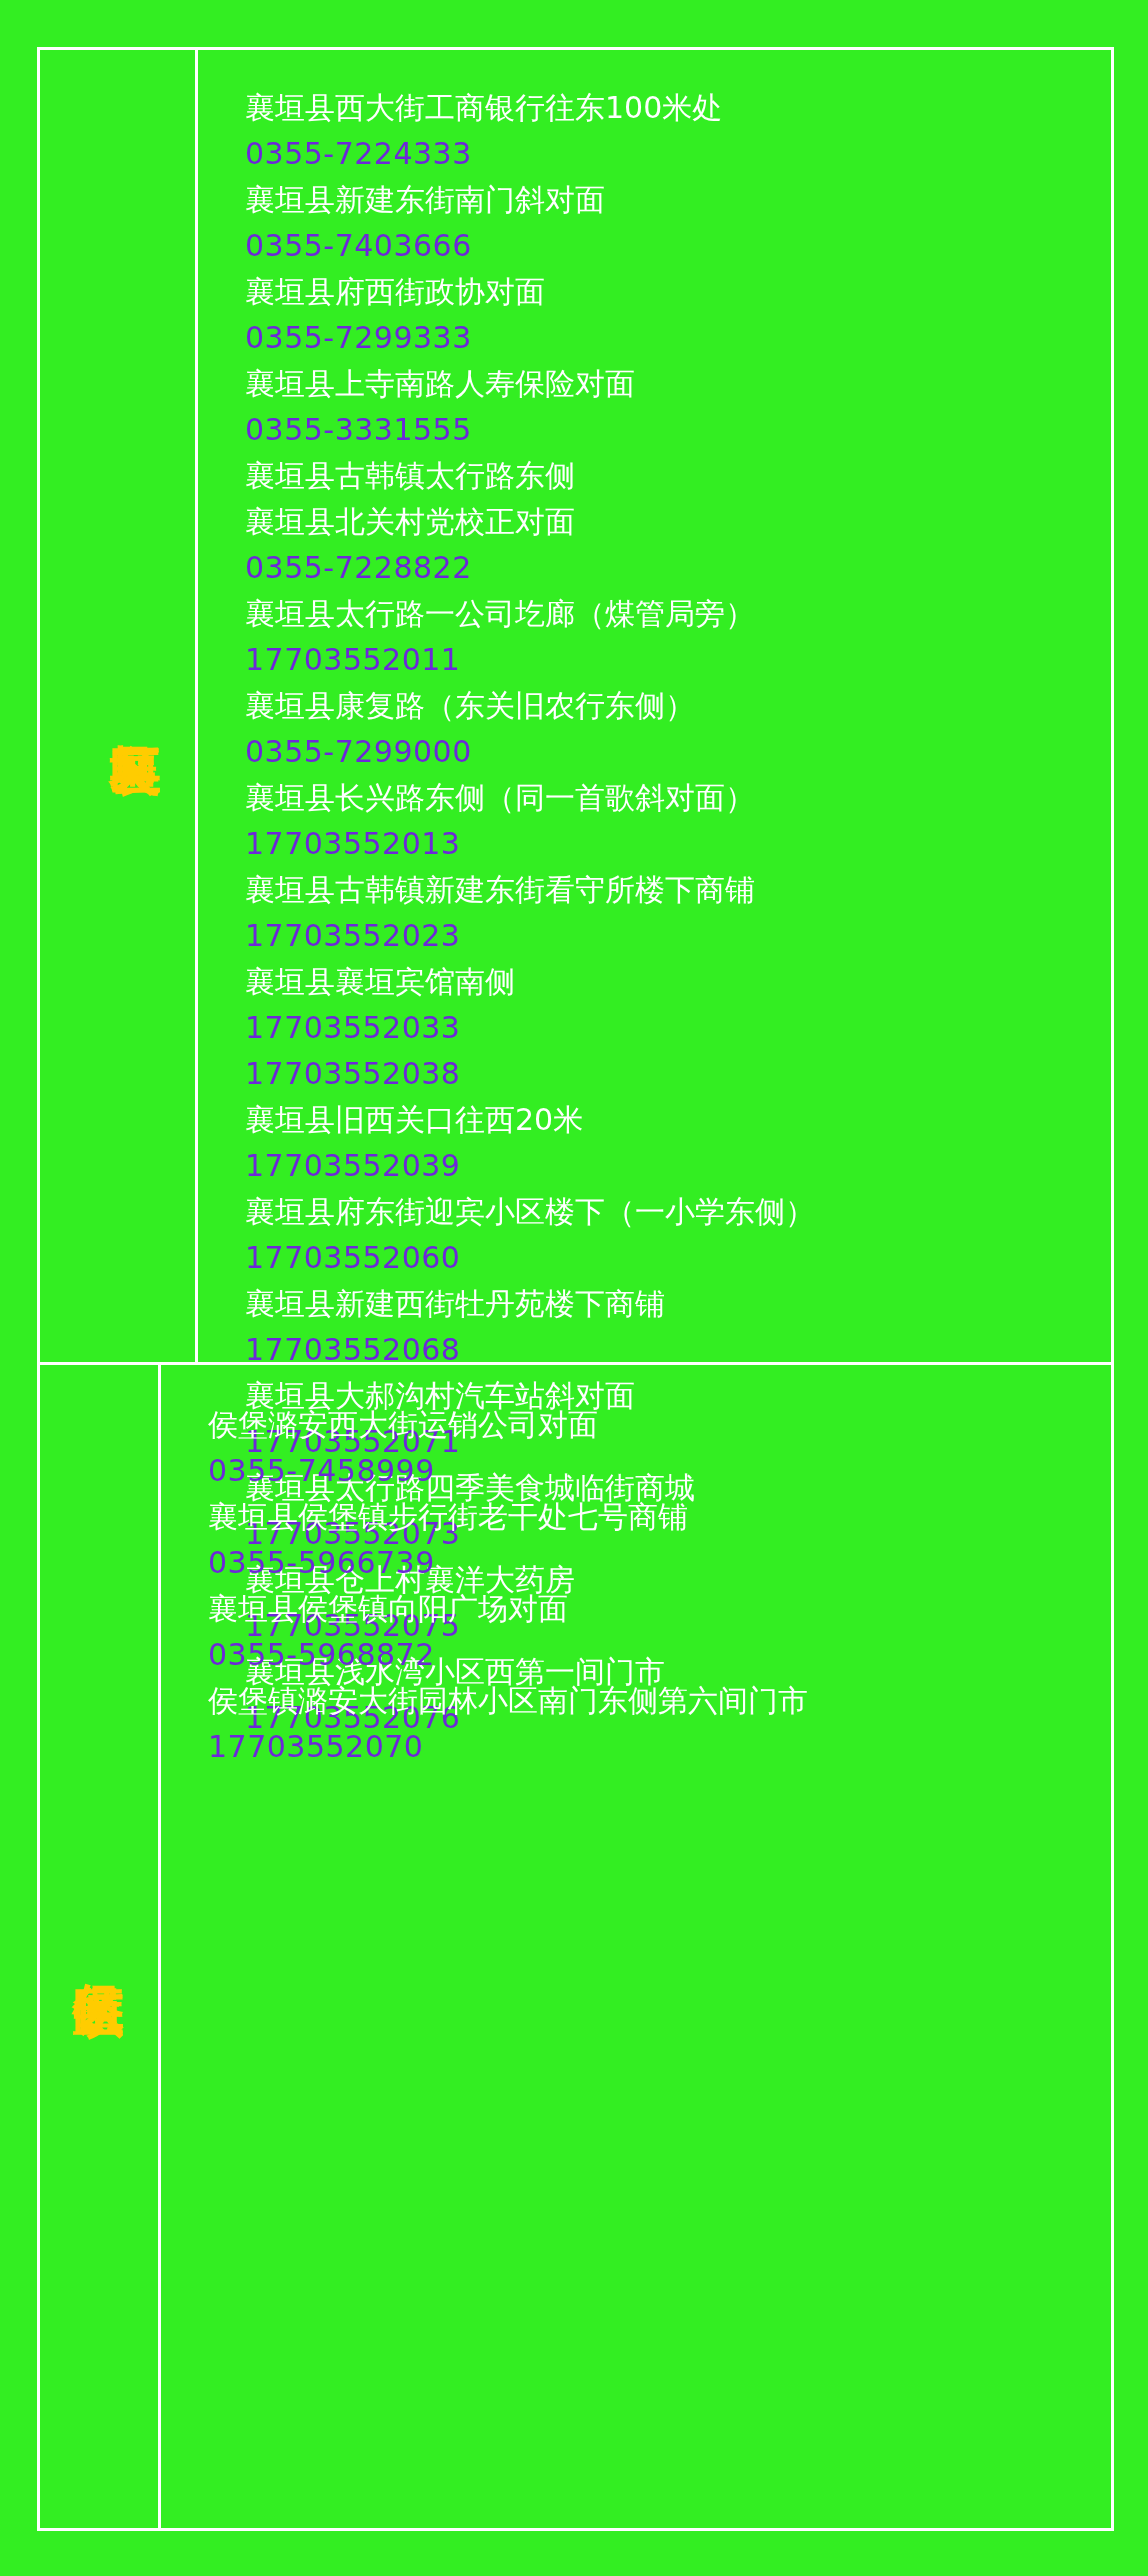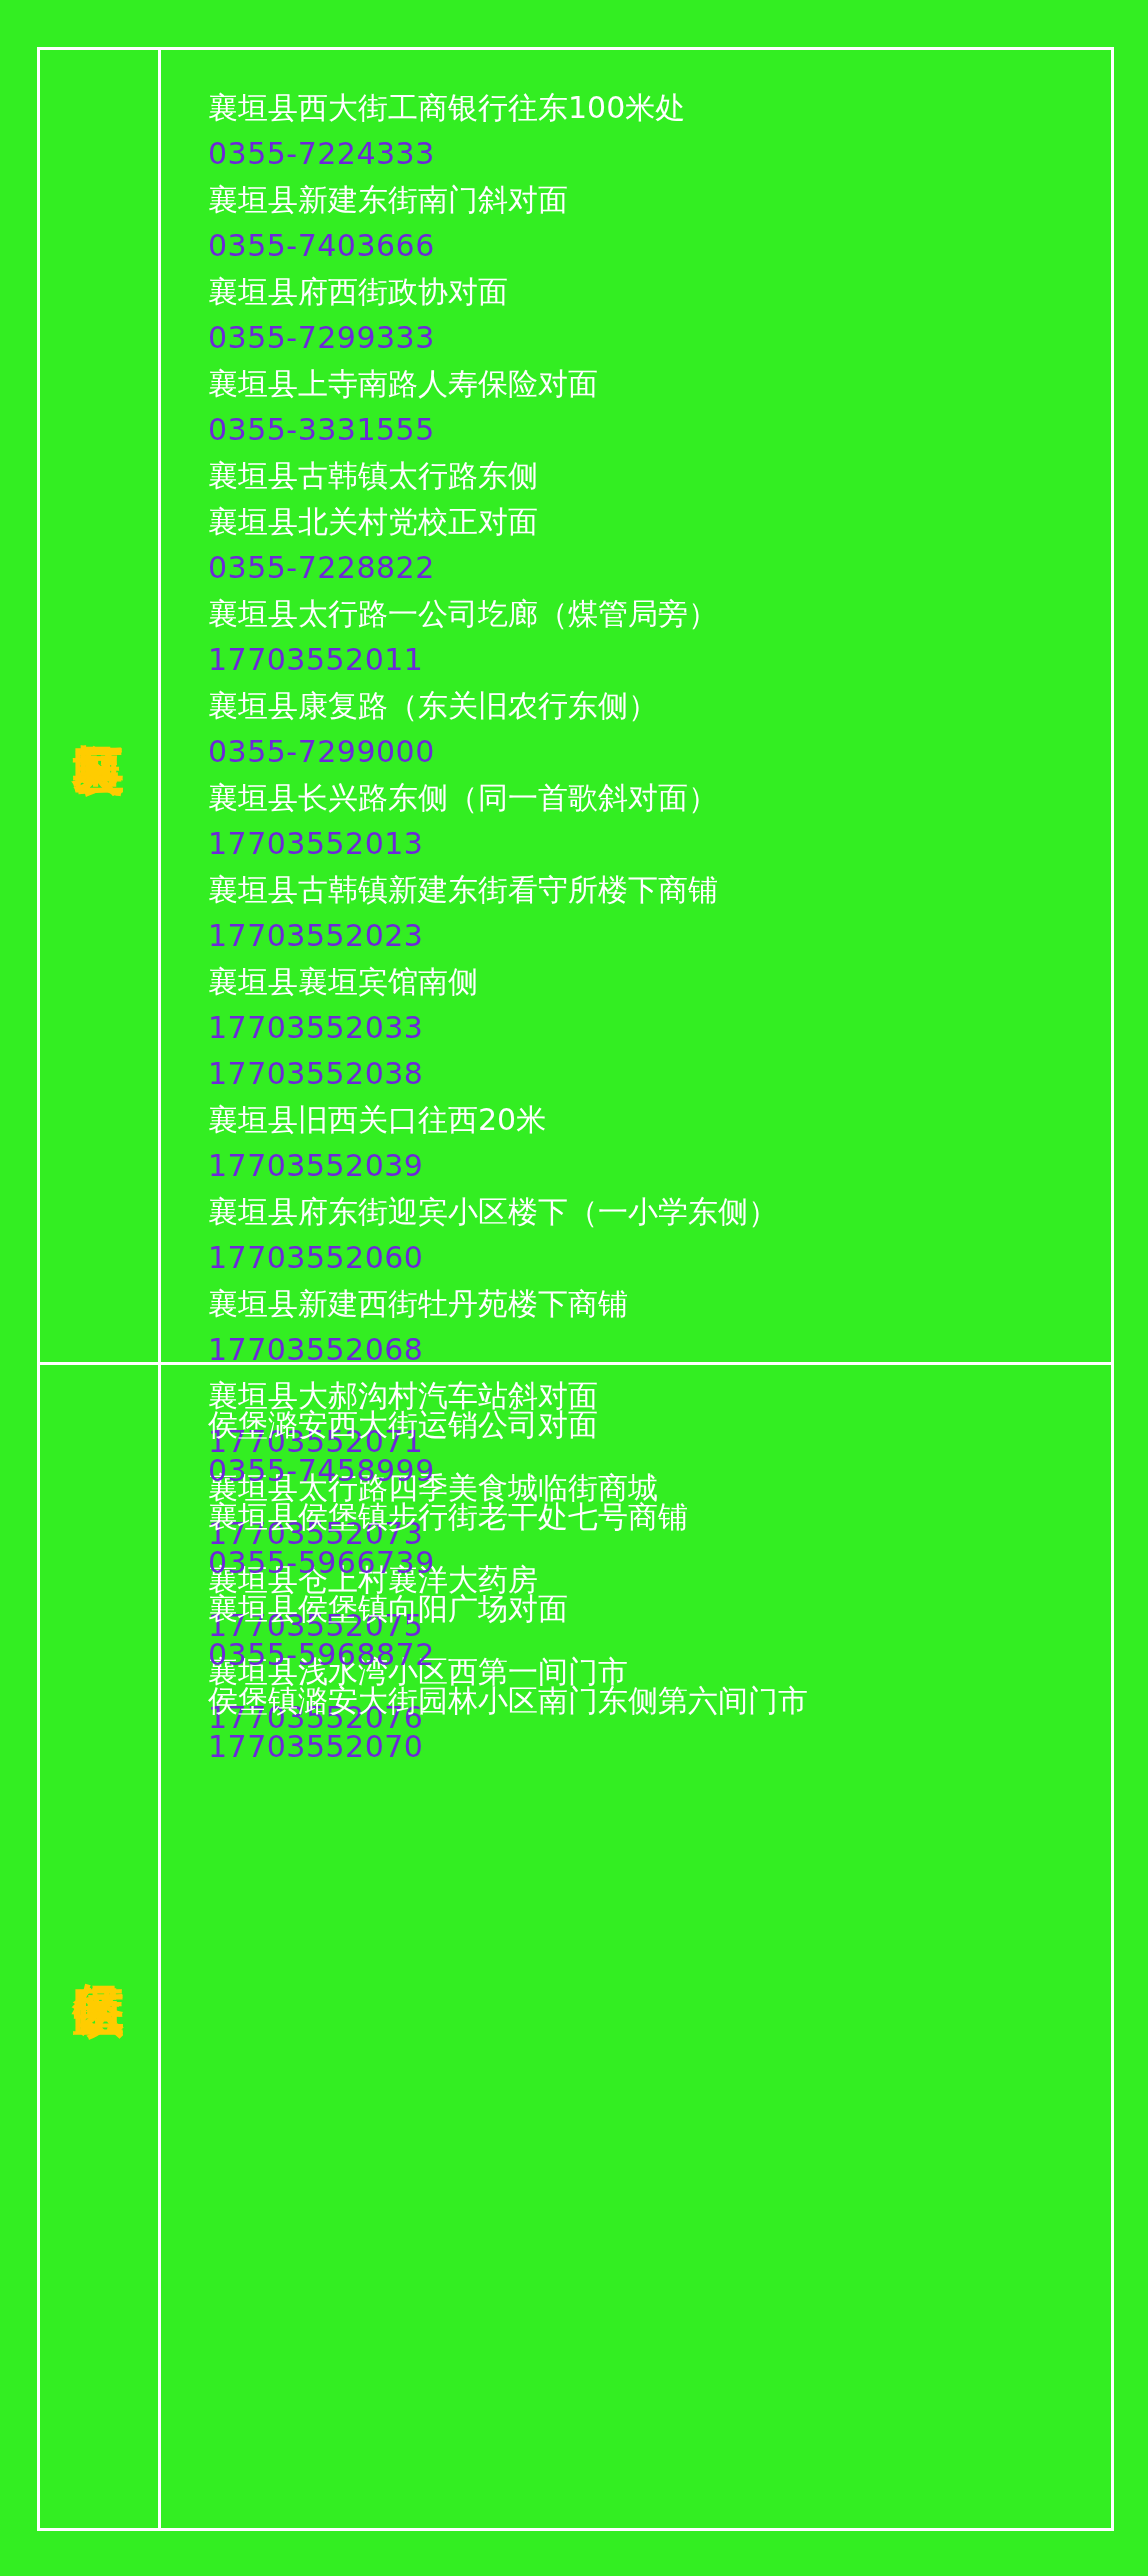--- a/index.html
+++ b/index.html
@@ -79,21 +79,21 @@
     letter-spacing: 0px;
   }
   .phone {
     color: #6d28d9;
     font-size: 30px;
     line-height: 46px;
     white-space: nowrap;
     letter-spacing: 0.5px;
     font-family: "DejaVu Sans", "Liberation Sans", sans-serif;
   }
-  .sect-1 { height: 1312px; }
+  .sect-1 { height: 1312px; padding-left: 37px; }
   .sect-2 { flex: 1 1 auto; }
   .sect-2 .entries-cell { padding-top: 37px; }
 </style>
 </head>
 <body>
 
 <div class="page">
   <div class="frame">
 
     <div class="section sect-1">

